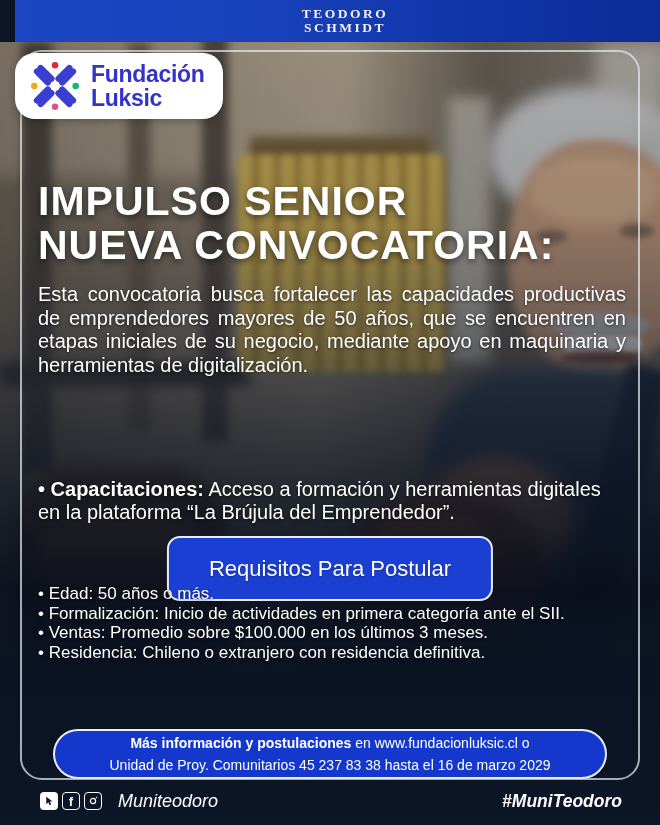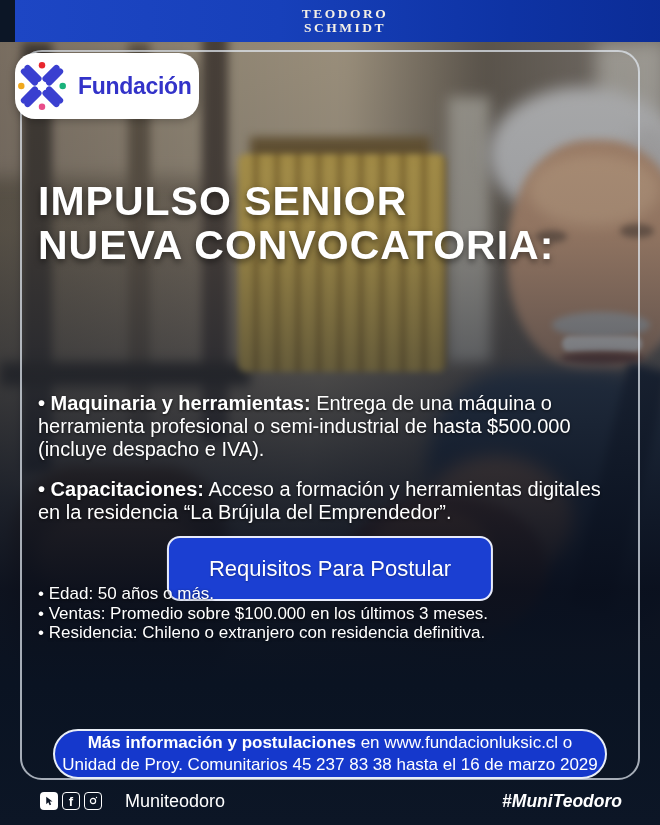--- a/index.html
+++ b/index.html
@@ -49,23 +49,23 @@
       background:linear-gradient(180deg,
         rgba(18,30,54,.22) 0%,rgba(18,30,54,.30) 24%,
         rgba(14,24,44,.56) 42%,rgba(10,18,34,.82) 58%,
         rgba(8,14,28,.95) 70%,#0a1322 82%,#0c1626 100%);}
 
   
   .frame{position:absolute;left:20px;top:50px;width:620px;height:730px;z-index:2;
          border:2px solid rgba(226,233,241,.72);border-radius:22px;box-sizing:border-box;}
 
   
-  .badge{position:absolute;left:15px;top:53px;width:184px;height:66px;z-index:4;
+  .badge{position:absolute;left:15px;top:53px;width:208px;height:66px;z-index:4;
          background:#ffffff;border-radius:20px;display:flex;align-items:center;
-         box-sizing:border-box;gap:9px;box-shadow:0 2px 8px rgba(0,0,0,.25);}
+         padding-left:13px;box-sizing:border-box;gap:9px;box-shadow:0 2px 8px rgba(0,0,0,.25);}
   .badge-text{color:#3333c9;font-weight:bold;font-size:23px;line-height:24px;letter-spacing:-0.3px;}
   .badge-text span{display:block;}
 
   
   .title{position:absolute;left:38px;top:179px;z-index:3;margin:0;color:#fff;
          font-size:41px;line-height:44px;font-weight:bold;letter-spacing:1px;
          text-shadow:0 3px 6px rgba(0,0,0,.5);}
   .title span{display:block;}
   .intro{position:absolute;left:38px;top:283px;width:588px;z-index:3;margin:0;color:#fff;
          font-size:20px;line-height:23.5px;text-align:justify;text-shadow:0 1px 3px rgba(0,0,0,.65);}
@@ -79,33 +79,33 @@
            background:#1b3fd2;border:2px solid rgba(255,255,255,.9);border-radius:13px;
            color:#fff;font-size:22px;line-height:29px;padding:16px 40px;white-space:nowrap;
            cursor:pointer;text-shadow:0 1px 2px rgba(0,0,0,.3);}
 
   .reqs{position:absolute;left:38px;top:584px;width:594px;z-index:3;color:#fff;
         font-size:17px;line-height:19.5px;text-shadow:0 1px 3px rgba(0,0,0,.65);}
   .reqs p{margin:0;}
 
   .pill{position:absolute;left:53px;top:729px;width:554px;height:50px;z-index:3;
         background:#1538cc;border:2px solid #e9eef6;border-radius:27px;box-sizing:border-box;
-        color:#fff;text-align:center;font-size:17px;line-height:22px;padding-top:1px;cursor:pointer;}
+        color:#fff;text-align:center;font-size:14px;line-height:22px;padding-top:1px;cursor:pointer;}
   .pill .bold{font-weight:bold;}
 
   
   .social{position:absolute;left:40px;top:789px;width:582px;height:24px;z-index:3;
           display:flex;align-items:center;color:#fff;}
   .sicon{width:18px;height:18px;border-radius:4px;margin-right:4px;display:flex;
          align-items:center;justify-content:center;box-sizing:border-box;cursor:pointer;}
   .sicon.filled{background:#fff;}
   .sicon.outline{border:1.6px solid #fff;}
   .sicon svg{display:block;}
   .fb-f{font-weight:bold;font-size:13px;line-height:13px;color:#fff;font-family:"Liberation Sans",sans-serif;}
-  .handle{margin-left:19px;font-size:18px;cursor:pointer;}
+  .handle{margin-left:12px;font-size:18px;cursor:pointer;font-style:italic;}
   .hashtag{margin-left:auto;font-weight:bold;font-size:17.5px;cursor:pointer;font-style:italic;}
 </style>
 </head>
 <body>
 
 <div class="flyer">
 
   <div class="top-band">
     <div class="muni-logo">
       <span>TEODORO</span>
@@ -156,36 +156,38 @@
         <line x1="50" y1="14" x2="38" y2="26"></line>
           <line x1="50" y1="46" x2="38" y2="34"></line>
       </g>
       <circle cx="30" cy="7" r="3.6" fill="#e8262d"></circle>
       <circle cx="7" cy="30" r="3.6" fill="#f0a81e"></circle>
       <circle cx="53" cy="30" r="3.6" fill="#19b27b"></circle>
       <circle cx="30" cy="53" r="3.6" fill="#e84d8a"></circle>
     </svg>
     <div class="badge-text">
       <span>Fundación</span>
+      <span>Luksic</span>
     </div>
   </div>
 
   <h1 class="title">
     <span>IMPULSO SENIOR</span>
     <span>NUEVA CONVOCATORIA:</span>
   </h1>
 
-
-  <p class="benefit benefit1"><span class="bold">• Maquinaria y herramientas:</span><span> Entrega de una máquina o herramienta profesional o semi-industrial de hasta $500.000 (incluye despacho e IVA).</span></p>
-  <p class="benefit benefit2"><span class="bold">• Capacitaciones:</span><span> Acceso a formación y herramientas digitales en la residencia “La Brújula del Emprendedor”.</span></p>
+  <p class="intro">Esta convocatoria busca fortalecer las capacidades productivas de emprendedores mayores de 50 años, que se encuentren en etapas iniciales de su negocio, mediante apoyo en maquinaria y herramientas de digitalización.</p>
+
+  <p class="benefit benefit2"><span class="bold">• Capacitaciones:</span><span> Acceso a formación y herramientas digitales en la plataforma “La Brújula del Emprendedor”.</span></p>
 
   <div class="req-btn">Requisitos Para Postular</div>
 
   <div class="reqs">
     <p>• Edad: 50 años o más.</p>
+    <p>• Formalización: Inicio de actividades en primera categoría ante el SII.</p>
     <p>• Ventas: Promedio sobre $100.000 en los últimos 3 meses.</p>
     <p>• Residencia: Chileno o extranjero con residencia definitiva.</p>
   </div>
 
   <div class="pill">
     <div><span class="bold">Más información y postulaciones</span><span> en www.fundacionluksic.cl o</span></div>
     <div>Unidad de Proy. Comunitarios 45 237 83 38 hasta el 16 de marzo 2029</div>
   </div>
 
   <div class="social">

